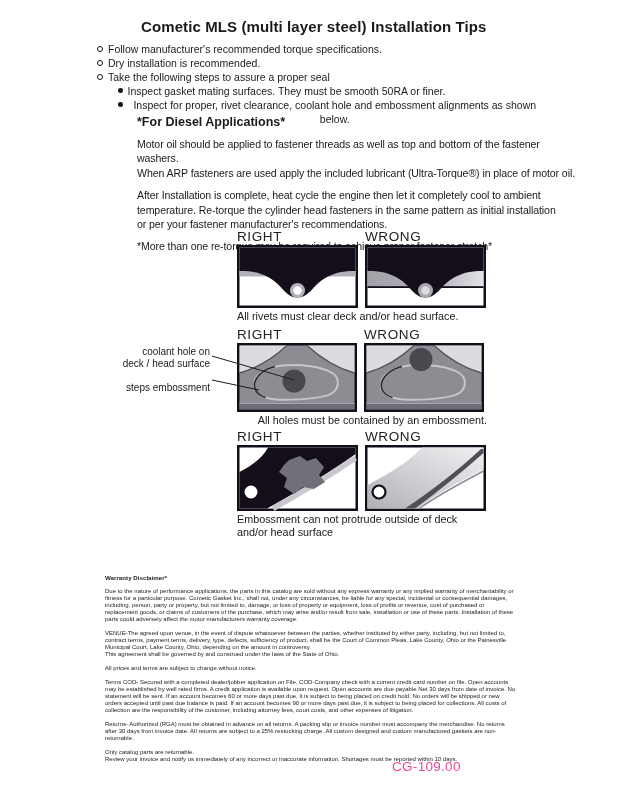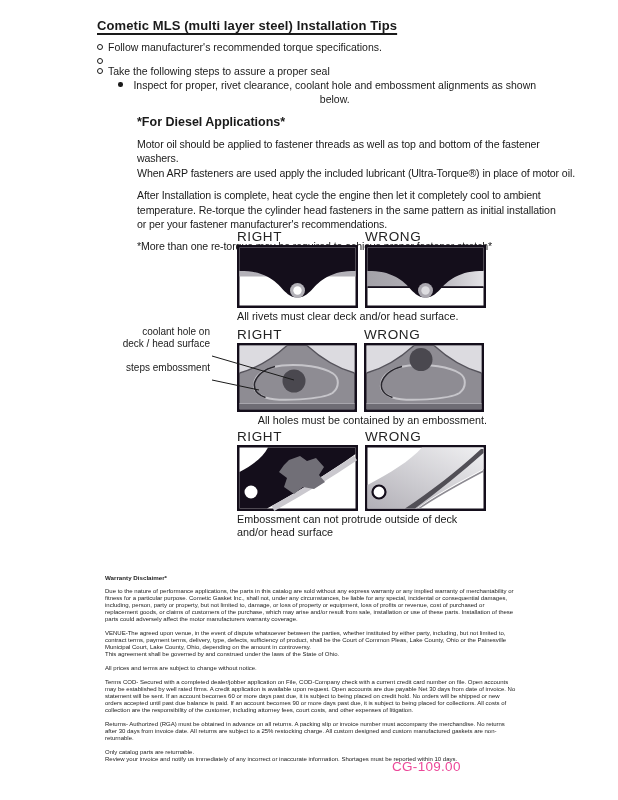--- a/index.html
+++ b/index.html
@@ -1,42 +1,42 @@
 <!DOCTYPE html>
 <html><head>
 <meta charset="utf-8">
 <style>
   html,body{margin:0;padding:0;background:#fff;}
   .page{position:relative;width:618px;height:800px;background:#ffffff;overflow:hidden;
         font-family:"Liberation Sans", sans-serif;color:var(--text-black,#1a1a1a);}
 
   
   .tips{position:absolute;left:97px;top:18px;width:445px;}
-  .doc-title{font-size:13px;font-weight:bold;letter-spacing:0.1px;
-             text-decoration:underline;text-decoration-thickness:1.5px;text-underline-offset:2.5px;}
+  .doc-title{font-size:15px;font-weight:bold;letter-spacing:0.1px;
+             text-decoration-thickness:1.5px;text-underline-offset:2.5px;margin-left:44px;}
   .bullet-list{margin-top:7px;}
   .bullet{display:flex;gap:5px;font-size:10.5px;line-height:14px;text-align:center;}
   .bullet.sub{margin-left:21px;}
   .o-bullet{width:4px;height:4px;border:1.1px solid #1a1a1a;border-radius:50%;flex:none;margin-top:4.2px;}
   .f-bullet{width:4.5px;height:4.5px;background:#1a1a1a;border-radius:50%;flex:none;margin-top:4.2px;}
 
   
   .diesel{position:absolute;left:112px;top:115px;width:440px;margin-left:25px;}
   .diesel-heading{font-size:12.5px;font-weight:bold;}
   .diesel p{margin:8px 0 0 0;font-size:10.6px;line-height:14.4px;letter-spacing:-0.1px;white-space:pre-line;}
 
   
   .fig-row{position:absolute;left:237px;width:250px;}
   .fig-row1{top:229px;} .fig-row2{top:327px;} .fig-row3{top:429px;}
   .fig-labels{display:flex;gap:7px;}
   .fig-labels div{width:121px;text-align:left;font-size:13.5px;letter-spacing:0.6px;color:#222;}
   .fig-boxes{display:flex;gap:7px;margin-top:1px;}
   .fig-caption{margin-top:2px;font-size:10.8px;line-height:12.5px;white-space:pre-line;}
 
-  .side-labels{position:absolute;left:78px;top:326px;width:132px;text-align:right;
+  .side-labels{position:absolute;left:78px;top:346px;width:132px;text-align:right;
                font-size:10px;line-height:12px;color:#1a1a1a;}
   .side-labels .lbl2{margin-top:12px;}
   .leader-svg{position:absolute;left:210px;top:340px;}
 
   
   .disclaimer{position:absolute;left:105px;top:574px;width:412px;font-size:6px;line-height:7px;
               letter-spacing:0;color:#222;}
   .disclaimer .head{font-weight:bold;font-size:6.2px;}
   .disclaimer .para{margin-top:7px;}
   .disclaimer .line{margin-top:0;}
@@ -52,24 +52,29 @@
 
   <div class="tips">
     <div class="doc-title">Cometic MLS (multi layer steel) Installation Tips</div>
     <div class="bullet-list">
       <div class="bullet">
         <span class="o-bullet"></span>
         <span>Follow manufacturer's recommended torque specifications.</span>
       </div>
       <div class="bullet">
         <span class="o-bullet"></span>
+        <span>Dry installation is recommended.</span>
       </div>
       <div class="bullet">
         <span class="o-bullet"></span>
         <span>Take the following steps to assure a proper seal</span>
+      </div>
+      <div class="bullet sub">
+        <span class="f-bullet"></span>
+        <span>Inspect gasket mating surfaces.  They must be smooth 50RA or finer.</span>
       </div>
       <div class="bullet sub">
         <span class="f-bullet"></span>
         <span>Inspect for proper, rivet clearance, coolant hole and embossment alignments as shown below.</span>
       </div>
     </div>
   </div>
 
   <div class="diesel">
     <div class="diesel-heading">*For Diesel Applications*</div>

